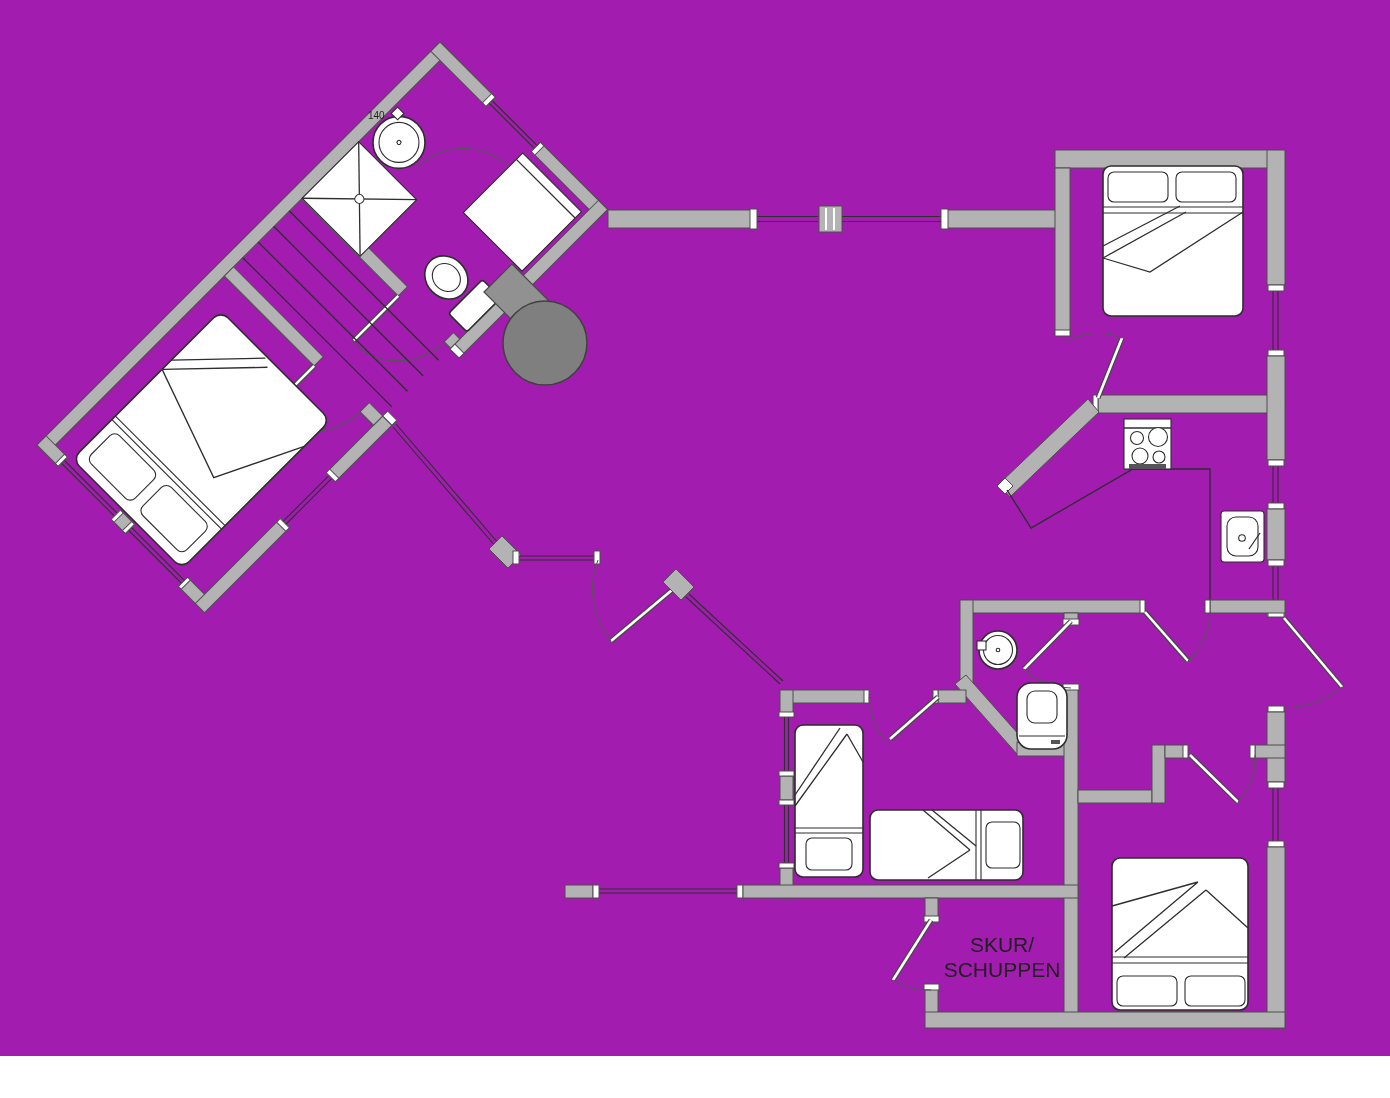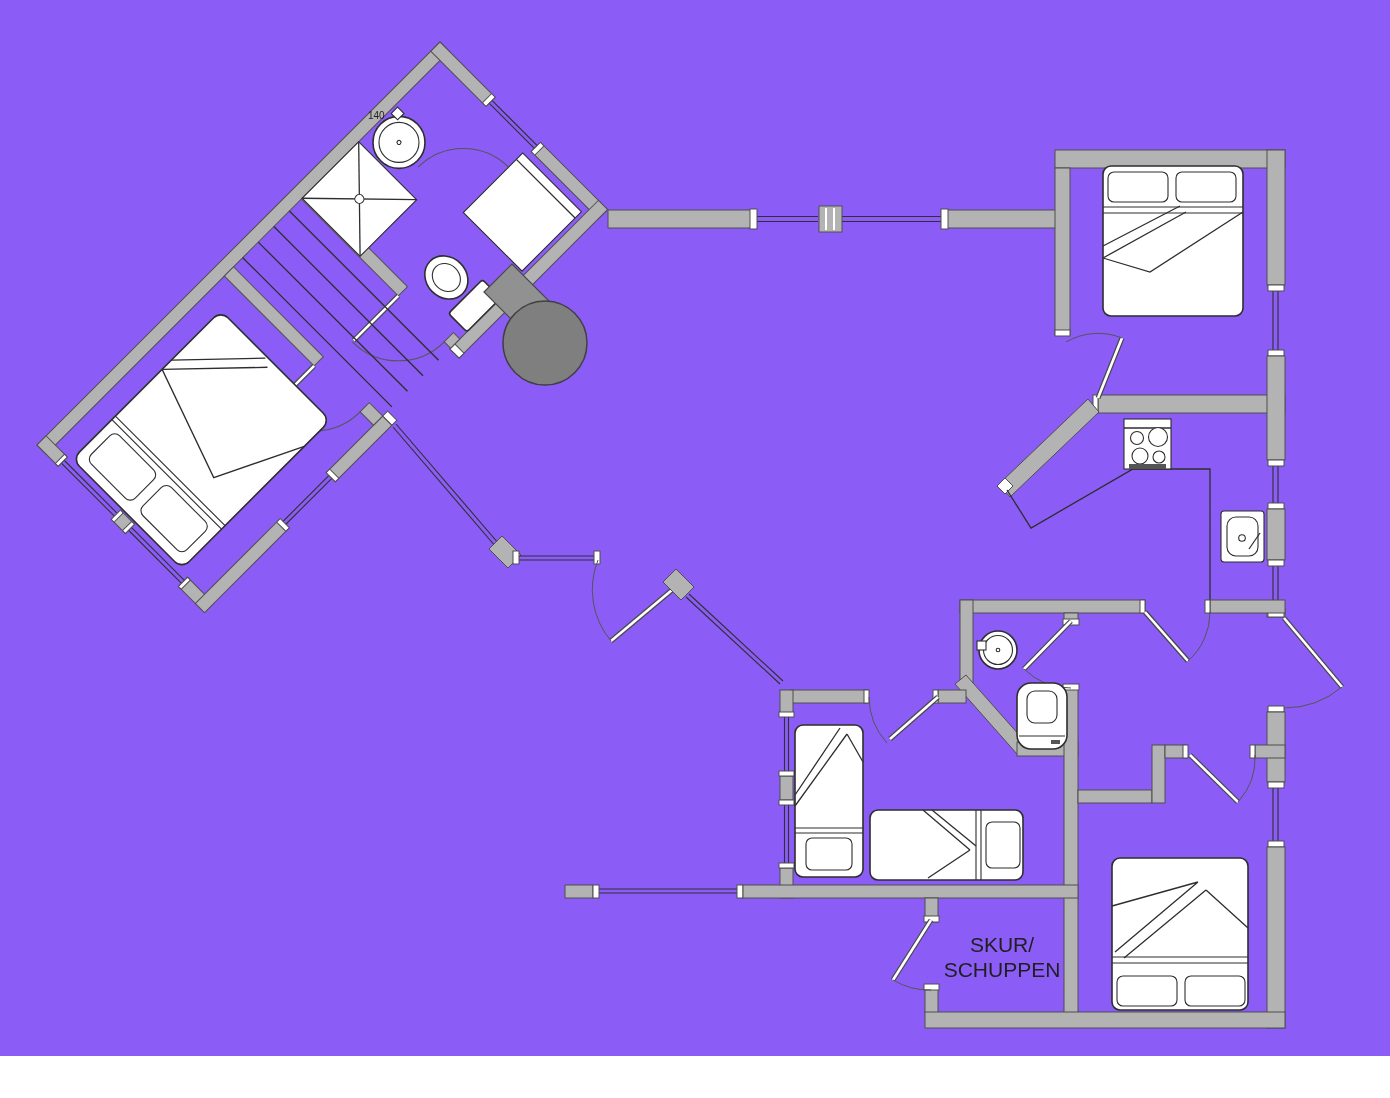--- a/index.html
+++ b/index.html
@@ -1,16 +1,16 @@
 <!DOCTYPE html>
 <html style="--wall-fill: #b3b3b3; --wall-stroke: #4f4f4f; --line: #2e2e2e; --door-arc: #555555; --stove-fill: #7f7f7f; --stove-stem-fill: #919191; --text: #1f1f1f;"><head>
 <meta charset="utf-8">
 <style>
   html,body{margin:0;padding:0;background:#fff;}
-  .stage{width:1390px;height:1056px;position:relative;background:#8b5cf6;overflow:hidden;}
+  .stage{width:1390px;height:1056px;position:relative;background:#a21caf;overflow:hidden;}
   svg{display:block;}
   .wall{fill:var(--wall-fill,#b3b3b3);stroke:var(--wall-stroke,#4f4f4f);stroke-width:1;}
   .thin{fill:none;stroke:var(--line,#2e2e2e);stroke-width:1.3;}
   .furn{fill:#fff;stroke:var(--line,#2e2e2e);stroke-width:1.6;}
   .furnthin{fill:#fff;stroke:var(--line,#2e2e2e);stroke-width:1.1;}
   .arc{fill:none;stroke:var(--door-arc,#555);stroke-width:1;}
   .leafo{stroke:#474747;stroke-width:5;fill:none;}
   .leafi{stroke:#fff;stroke-width:2.6;fill:none;}
   .cap{fill:#fff;stroke:#4f4f4f;stroke-width:1;}
   .winline{stroke:#303030;stroke-width:1.1;fill:none;}

